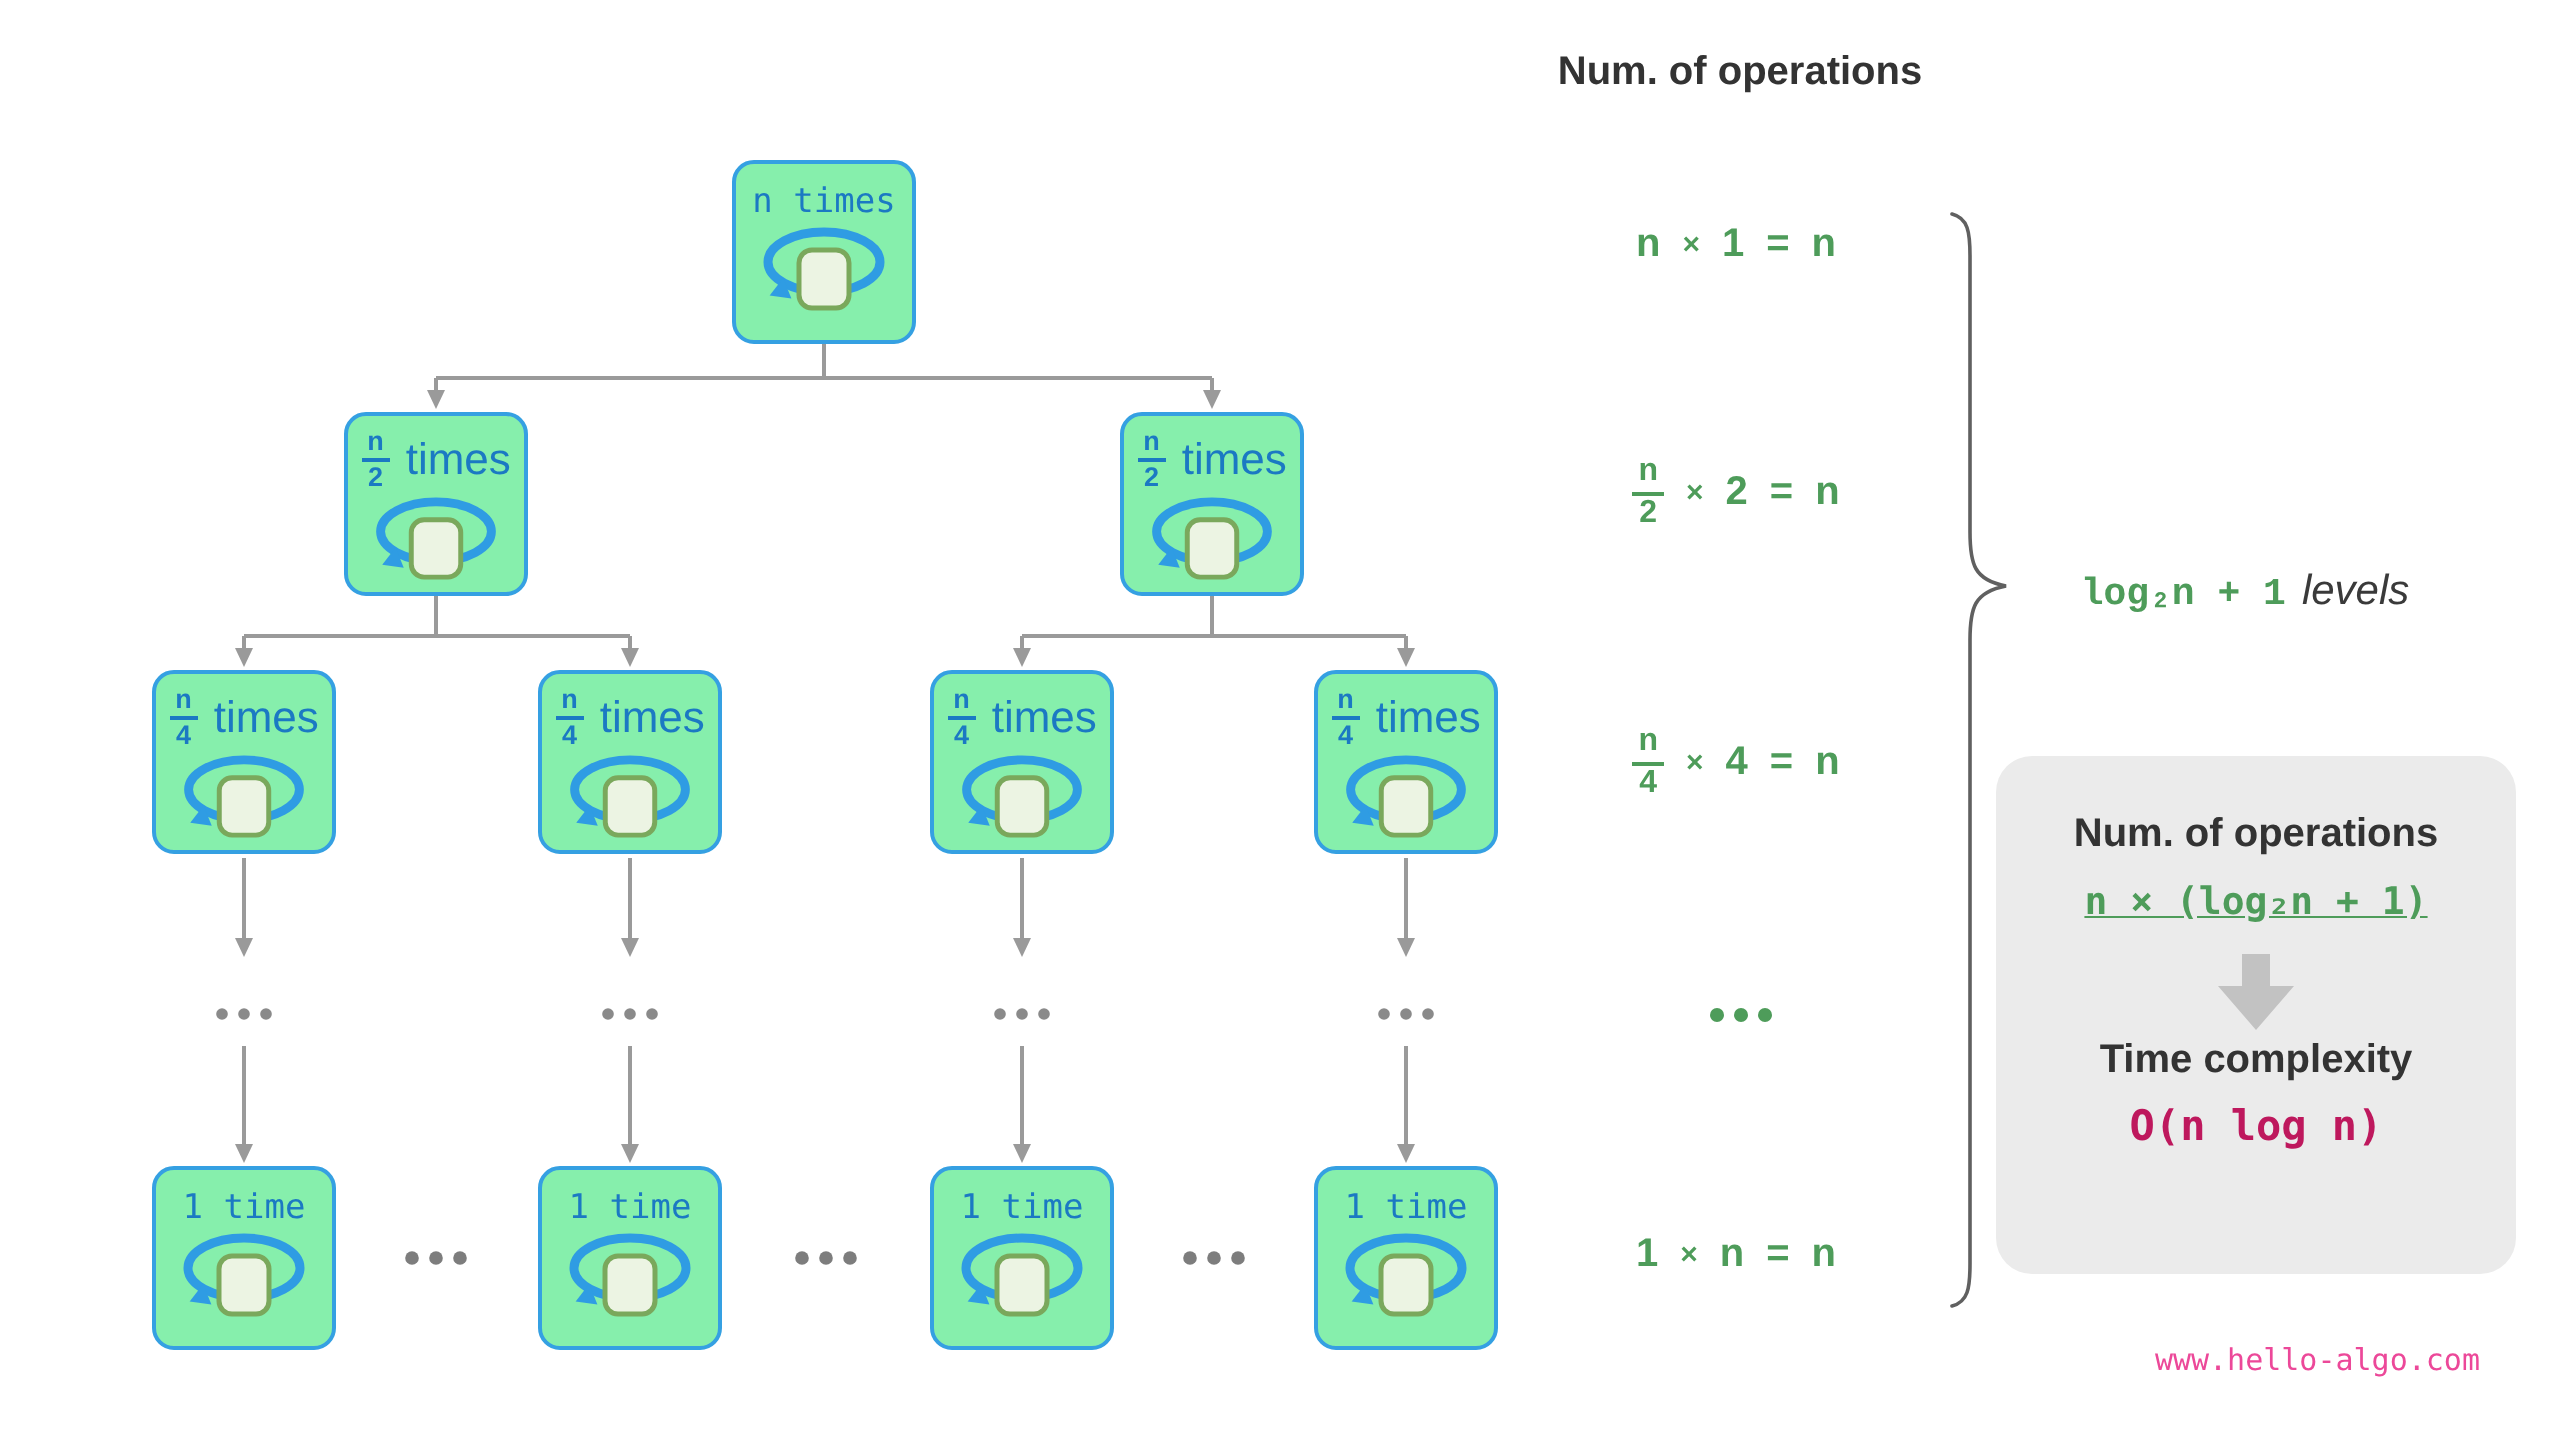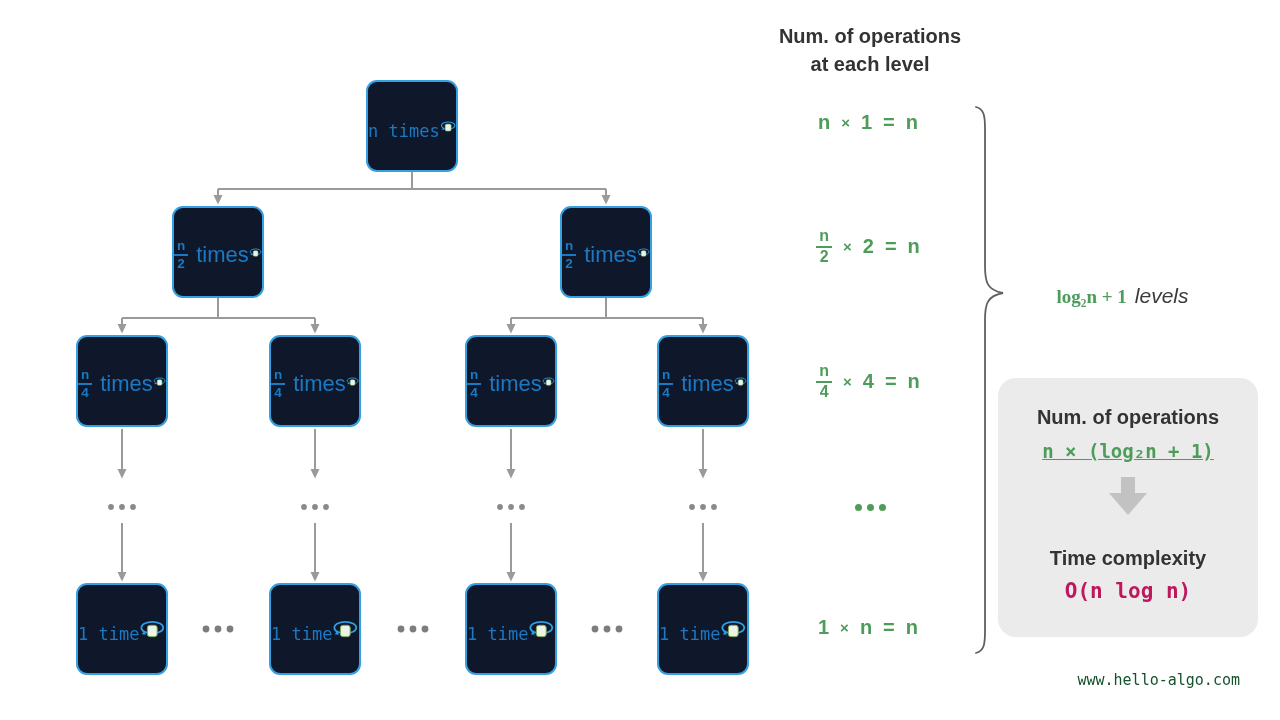--- a/index.html
+++ b/index.html
@@ -1,22 +1,22 @@
 <!DOCTYPE html>
 <html><head>
 <meta charset="utf-8">
 <style>
   html,body{margin:0;padding:0;background:#ffffff;}
   #canvas{position:relative;width:1280px;height:720px;background:#ffffff;overflow:hidden;
           font-family:"Liberation Sans",sans-serif;}
 
   
   .node{position:absolute;width:92px;height:92px;box-sizing:border-box;
-        background:#0f172a;border:2.5px solid #35a0e2;border-radius:11px;
-        display:flex;align-items:center;}
+        background:#86efac;border:2.5px solid #35a0e2;border-radius:11px;
+        display:flex;flex-direction:column;align-items:center;}
   .node-label-mono{margin-top:9px;font-family:"DejaVu Sans Mono",monospace;
         font-size:17px;color:#1b79c3;white-space:nowrap;}
   .node-label-frac{margin-top:6px;display:flex;align-items:center;gap:8px;
         color:#1b79c3;white-space:nowrap;}
   .node-label-frac .times{font-size:22px;}
   .nfrac{display:inline-flex;flex-direction:column;align-items:center;line-height:1.02;
         font-size:13.5px;font-weight:700;}
   .nfrac .num{border-bottom:2px solid #1b79c3;padding:0 3px 1px;}
   .nfrac .den{padding-top:1px;}
   .loop-svg{margin-top:1px;}
@@ -30,38 +30,38 @@
   .efrac .num{border-bottom:2.5px solid #4e9c5a;padding:0 3px 1px;}
   .efrac .den{padding-top:1px;}
   .dots-green{position:absolute;display:flex;gap:5px;}
   .dots-green i{width:7px;height:7px;border-radius:50%;background:#4e9c5a;}
 
   
   .col-header{position:absolute;left:760px;top:22px;width:220px;text-align:center;
         font-size:20px;font-weight:700;color:#333;line-height:28px;}
   .brace-label{position:absolute;left:1000px;top:281px;width:245px;text-align:center;
         line-height:29px;font-size:21px;color:#3a3a3a;}
-  .brace-label .green{font-family:Liberation Serif, serif;font-weight:700;
+  .brace-label .green{font-family:Liberation Mono, monospace;font-weight:700;
         color:#4e9c5a;font-size:19px;}
   .brace-label .dark{margin-left:8px;font-style:italic;}
 
   
   .summary{position:absolute;left:998px;top:378px;width:260px;height:259px;
         background:#ebebeb;border-radius:18px;display:flex;flex-direction:column;
         align-items:center;}
   .summary .t1{margin-top:28px;font-size:20px;font-weight:700;color:#333;}
   .summary .formula{margin-top:11px;font-family:"DejaVu Sans Mono",monospace;
         font-weight:700;font-size:19px;color:#4e9c5a;text-decoration:underline;}
   .summary .down-arrow{margin-top:15px;}
-  .summary .t2{margin-top:32px;font-size:20px;font-weight:700;color:#333;text-align:right;}
+  .summary .t2{margin-top:4px;font-size:20px;font-weight:700;color:#333;text-align:right;}
   .summary .cx{margin-top:9px;font-family:"DejaVu Sans Mono",monospace;
         font-weight:700;font-size:21px;color:#be185d;}
 
   .watermark{position:absolute;right:40px;bottom:31px;font-family:"DejaVu Sans Mono",monospace;
-        font-size:15px;color:#14532d;}
+        font-size:15px;color:#ec4899;}
 
   svg.overlay{position:absolute;left:0;top:0;}
 </style>
 </head>
 <body>
 
 <div id="canvas">
 
   <svg class="overlay" width="1280" height="720">
     <defs>
@@ -279,21 +279,20 @@
       <ellipse cx="34" cy="19" rx="28" ry="15" fill="none" stroke="#2f9ce3" stroke-width="4.5"></ellipse>
       <g transform="translate(11,32) rotate(38)">
           <path d="M-1,-5.5 L8.5,0 L-1,5.5 Z" fill="#2f9ce3"></path>
         </g>
       <rect x="21.5" y="13" width="25" height="29" rx="6.5" fill="#ecf4e3" stroke="#7aa85c" stroke-width="2.5"></rect>
     </svg>
   </div>
 
   <div class="col-header">
     <div>Num. of operations</div>
-    <div>at each level</div>
   </div>
 
   <div class="eq-row" style="top:111px">
     <span>n</span>
     <span class="op">×</span>
     <span>1</span>
     <span>=</span>
     <span>n</span>
   </div>
 

